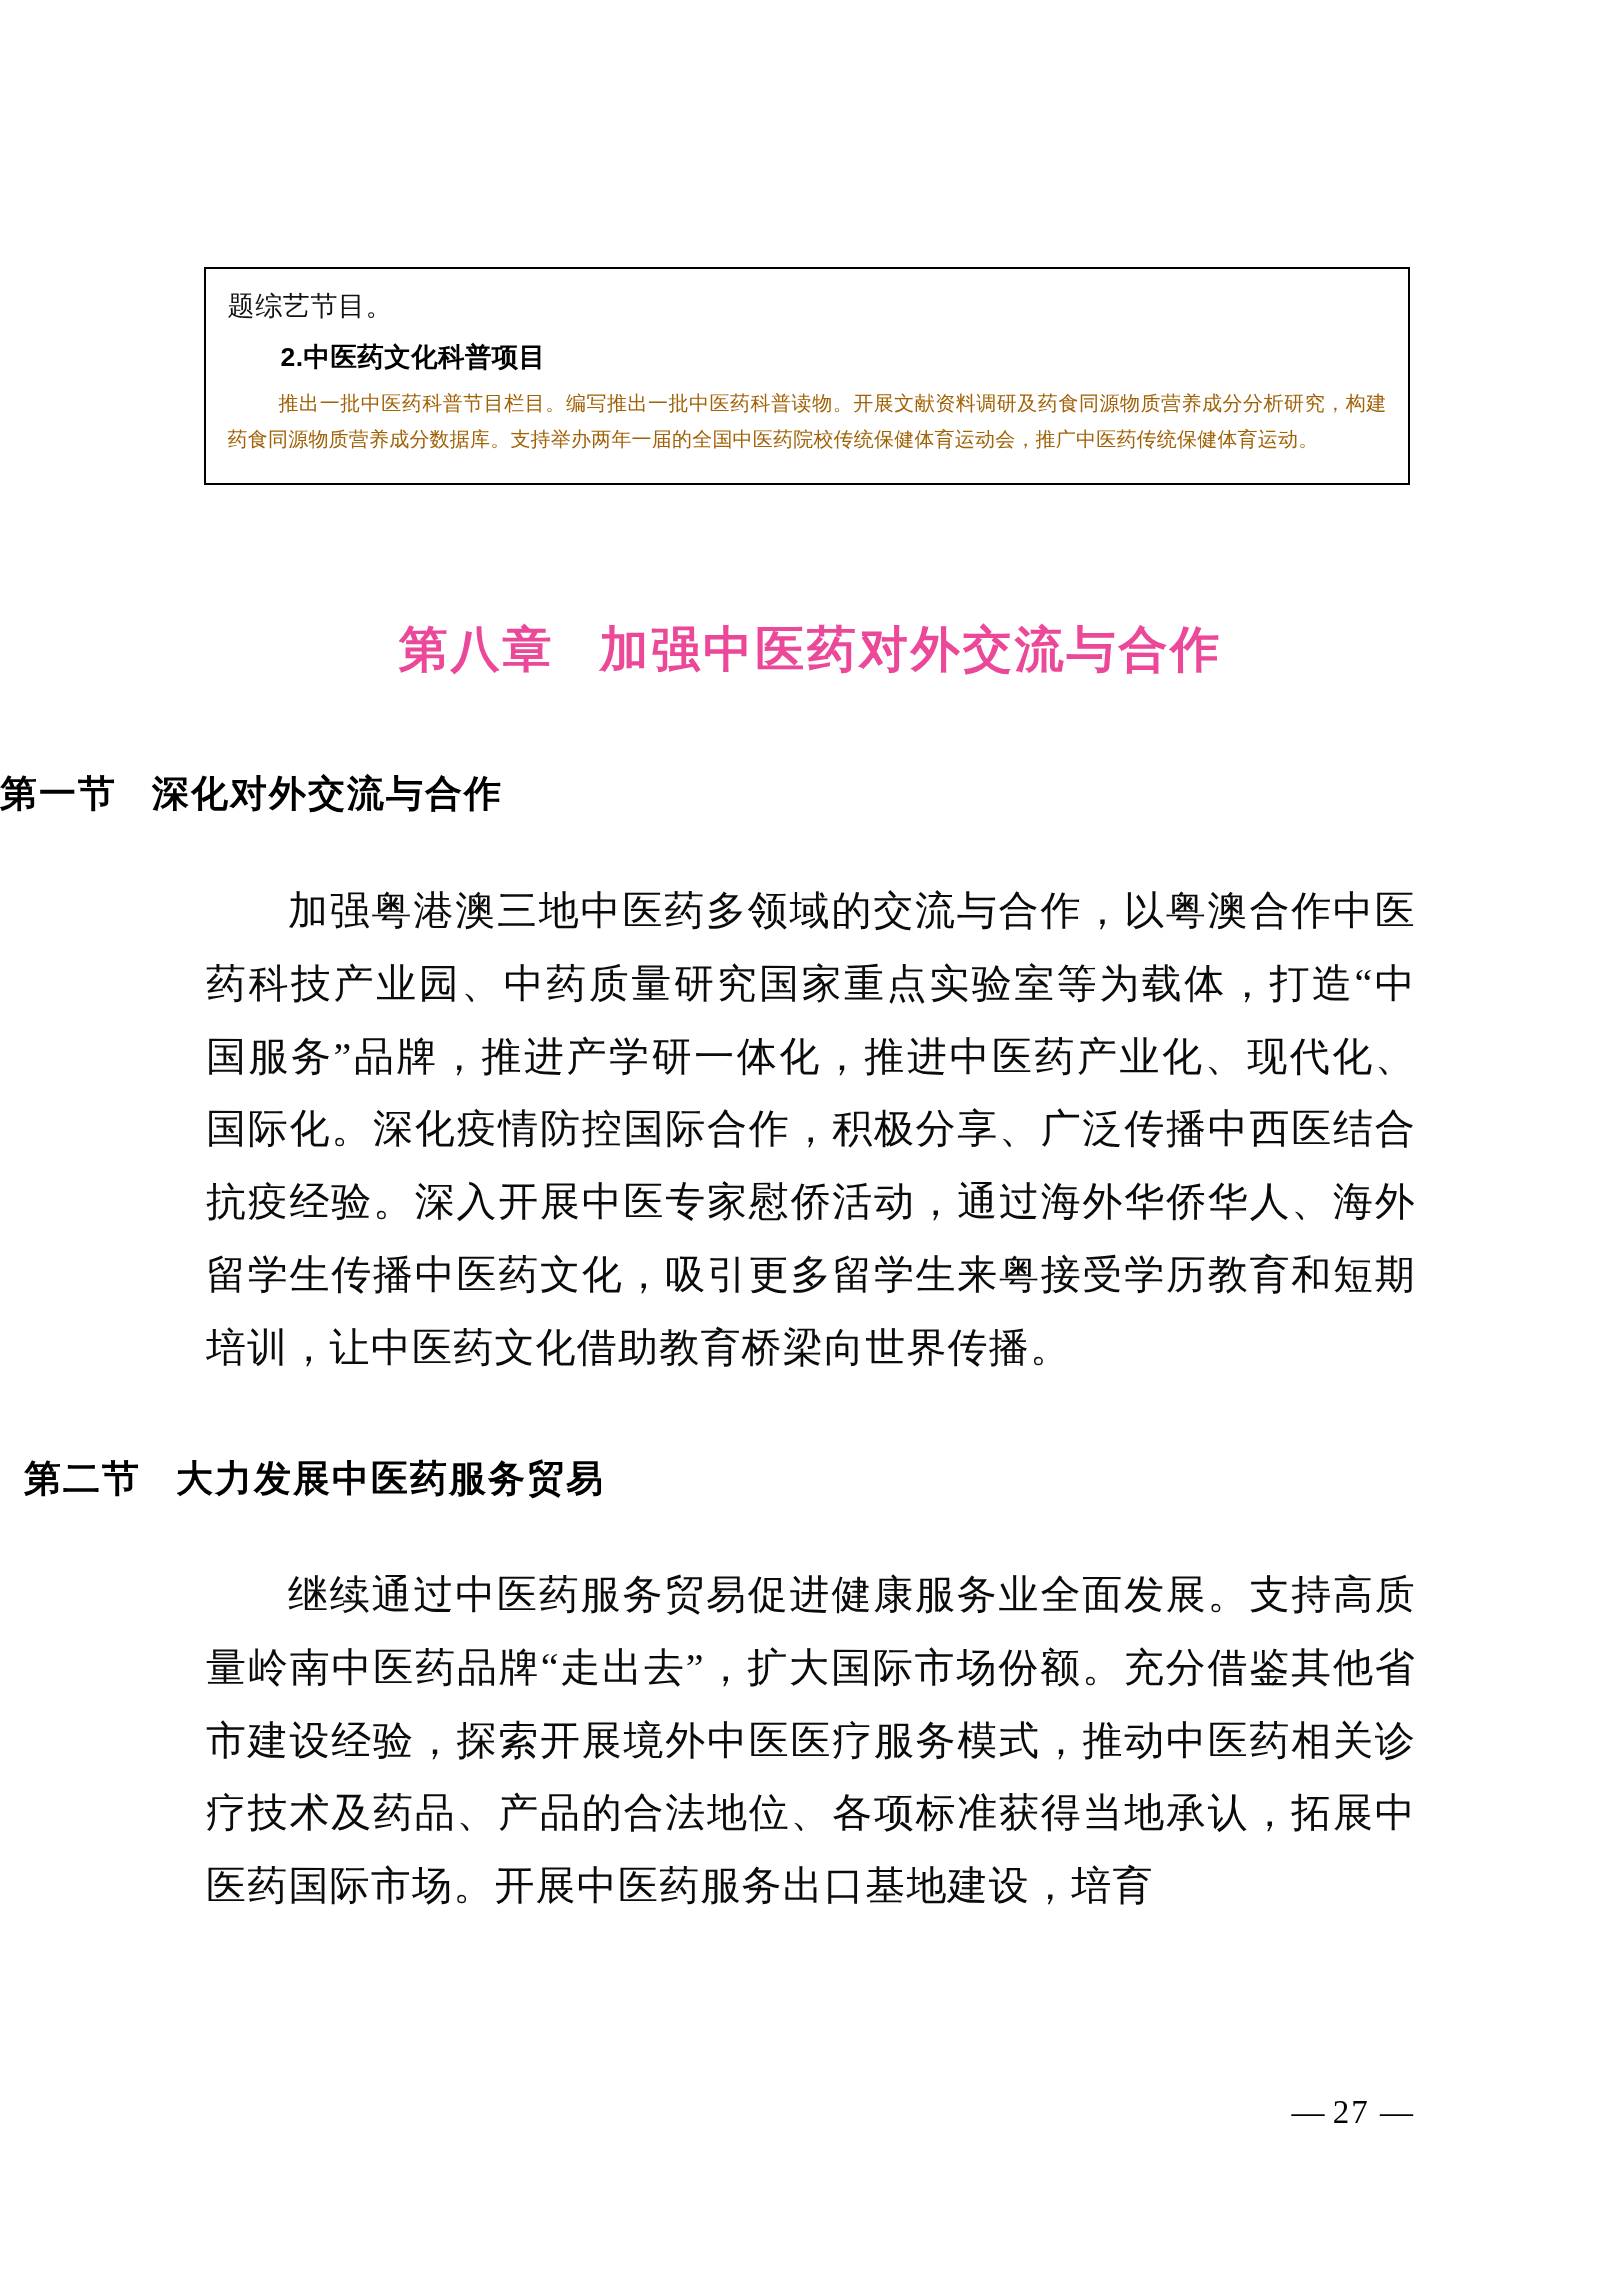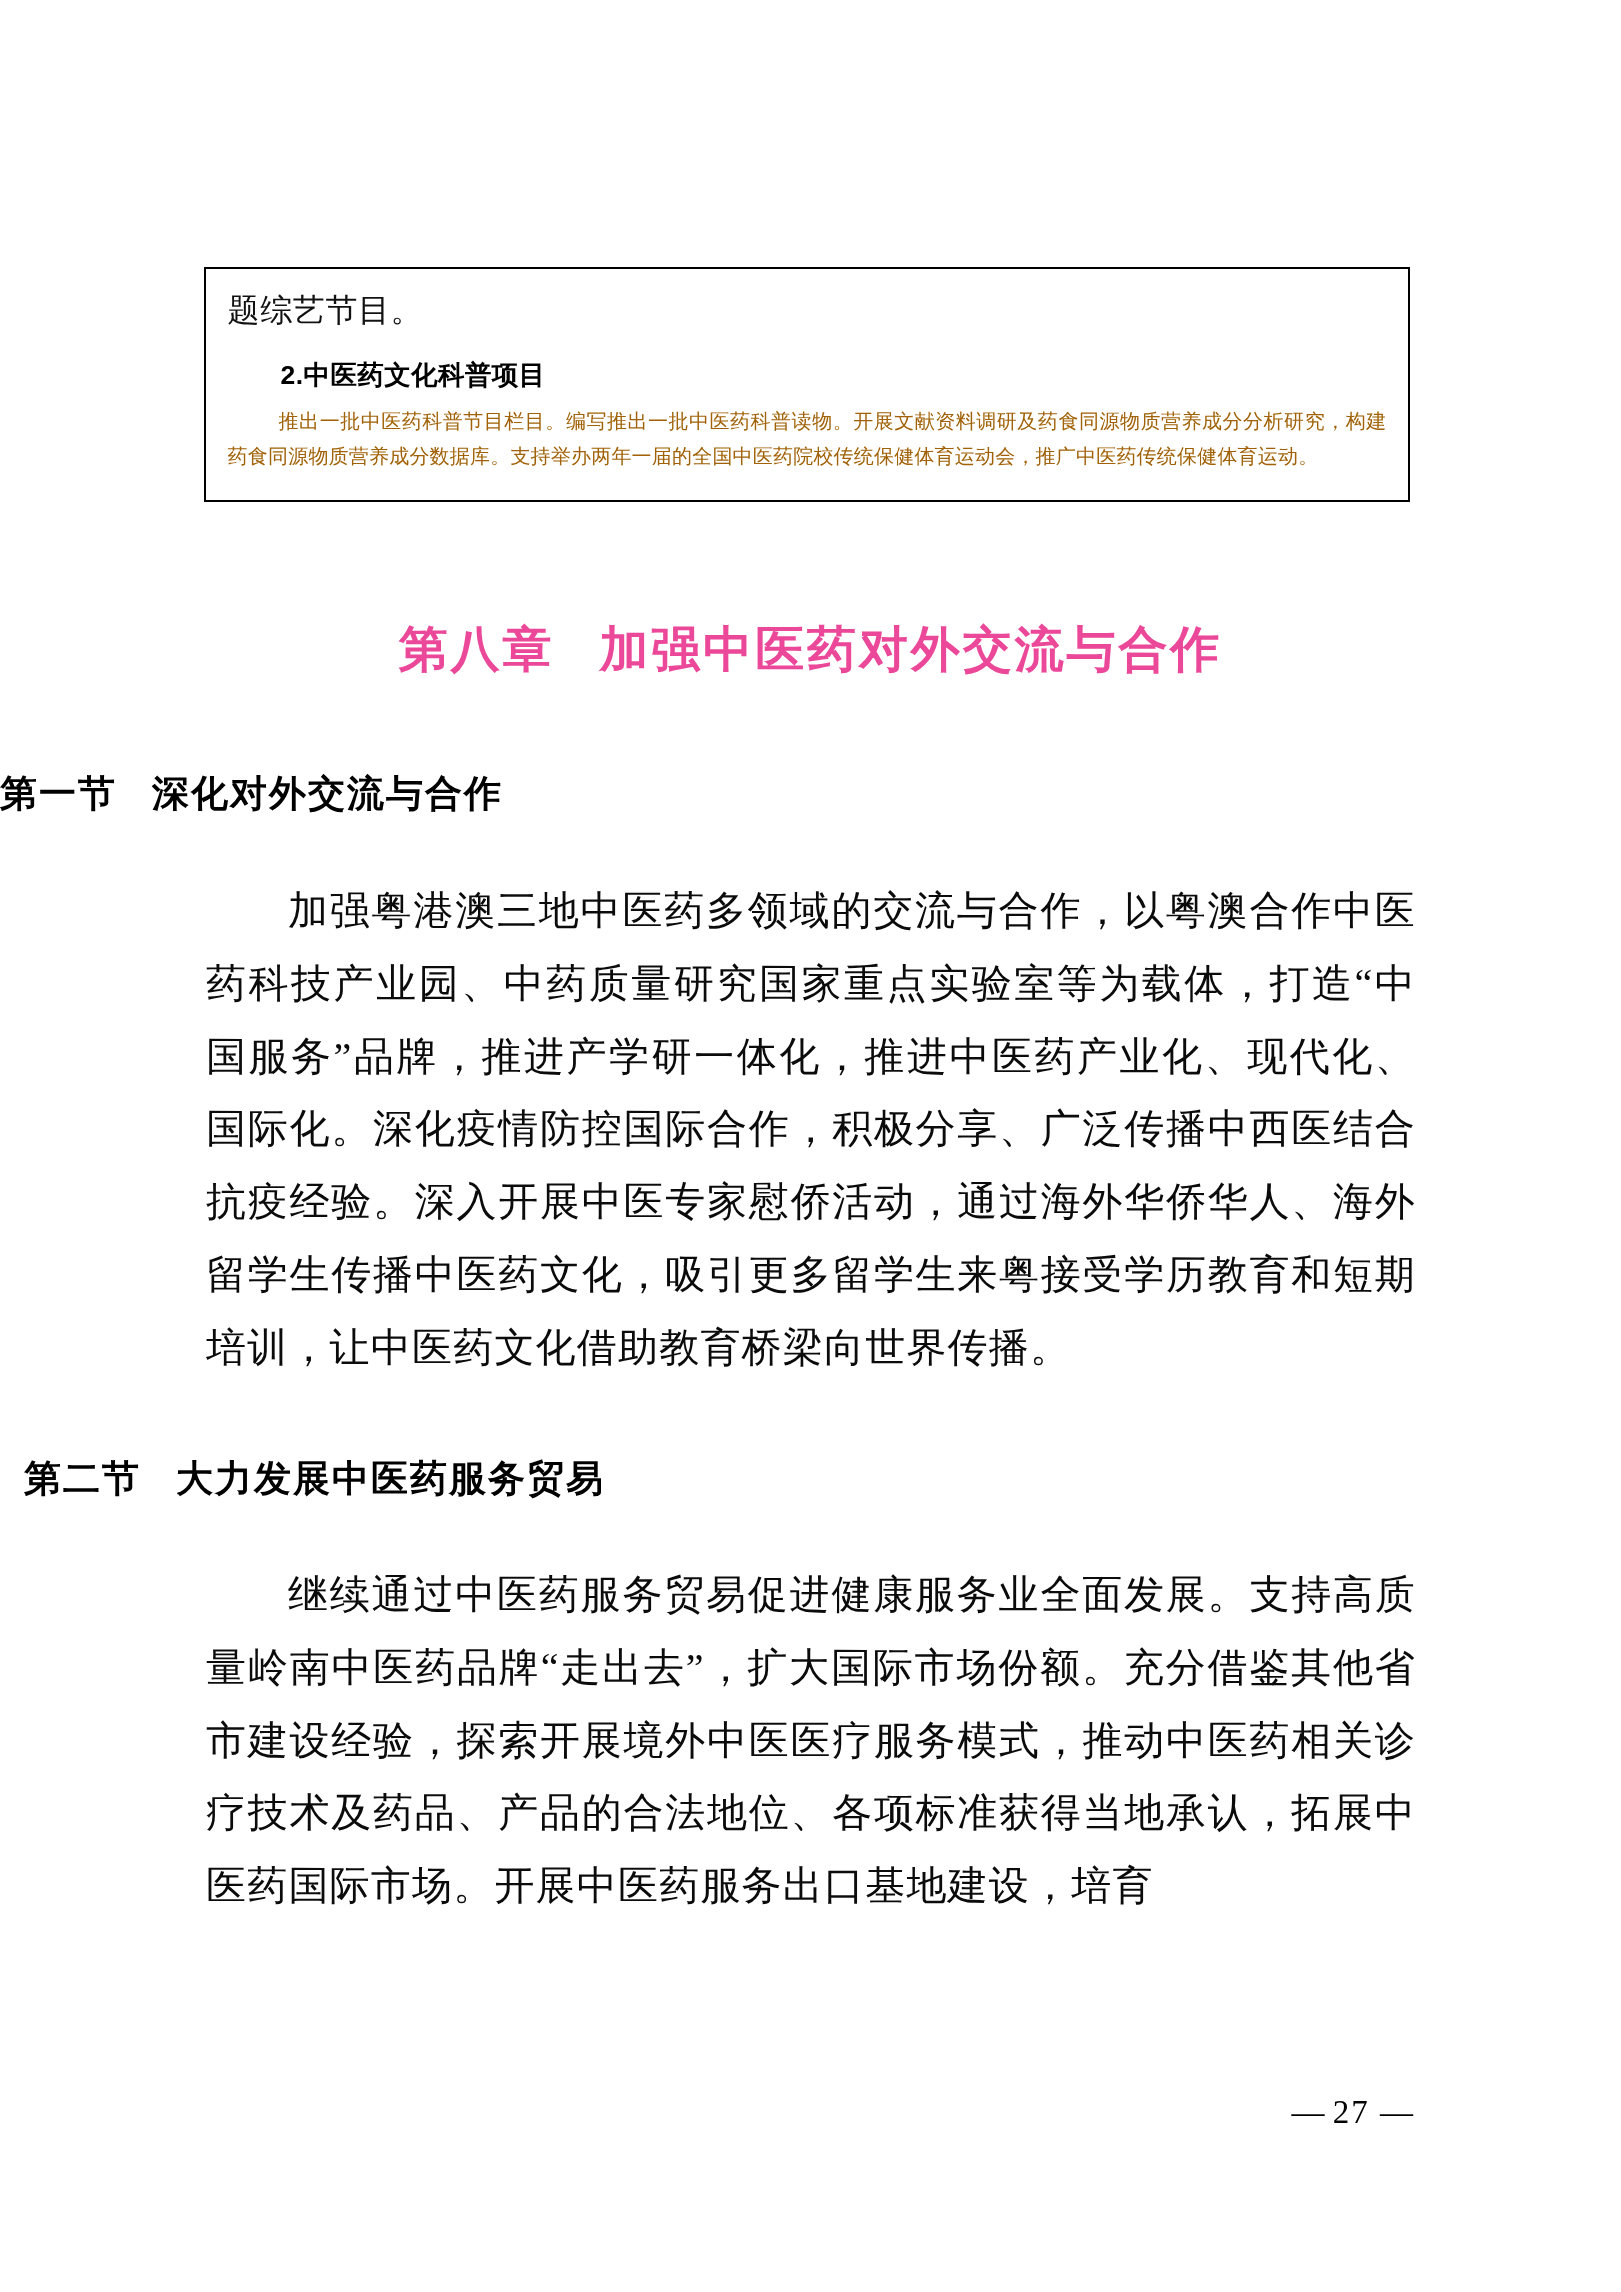--- a/index.html
+++ b/index.html
@@ -25,31 +25,31 @@
     position: absolute;
     left: 204px;
     top: 267px;
     width: 1206px;
     border: 2px solid #000000;
     box-sizing: border-box;
     padding: 15.7px 21.6px 25.5px 21.6px;
   }
   .note-tail {
     font-family: "Liberation Serif", "DejaVu Serif", serif;
-    font-size: 32px;
+    font-size: 27px;
     line-height: 1.62;
     letter-spacing: 0.6px;
     color: #111;
   }
   .note-sub-heading {
     font-family: "Liberation Sans", "DejaVu Sans", sans-serif;
     font-weight: bold;
     font-size: 26.5px;
     line-height: 1.7;
-    margin-top: 16px;
+    margin-top: 7px;
     padding-left: 53px;
     letter-spacing: 0.4px;
     color: #000;
   }
   .note-para {
     font-family: "Liberation Sans", "DejaVu Sans", sans-serif;
     font-size: 20px;
     line-height: 1.78;
     text-align: justify;
     text-justify: inter-ideograph;

